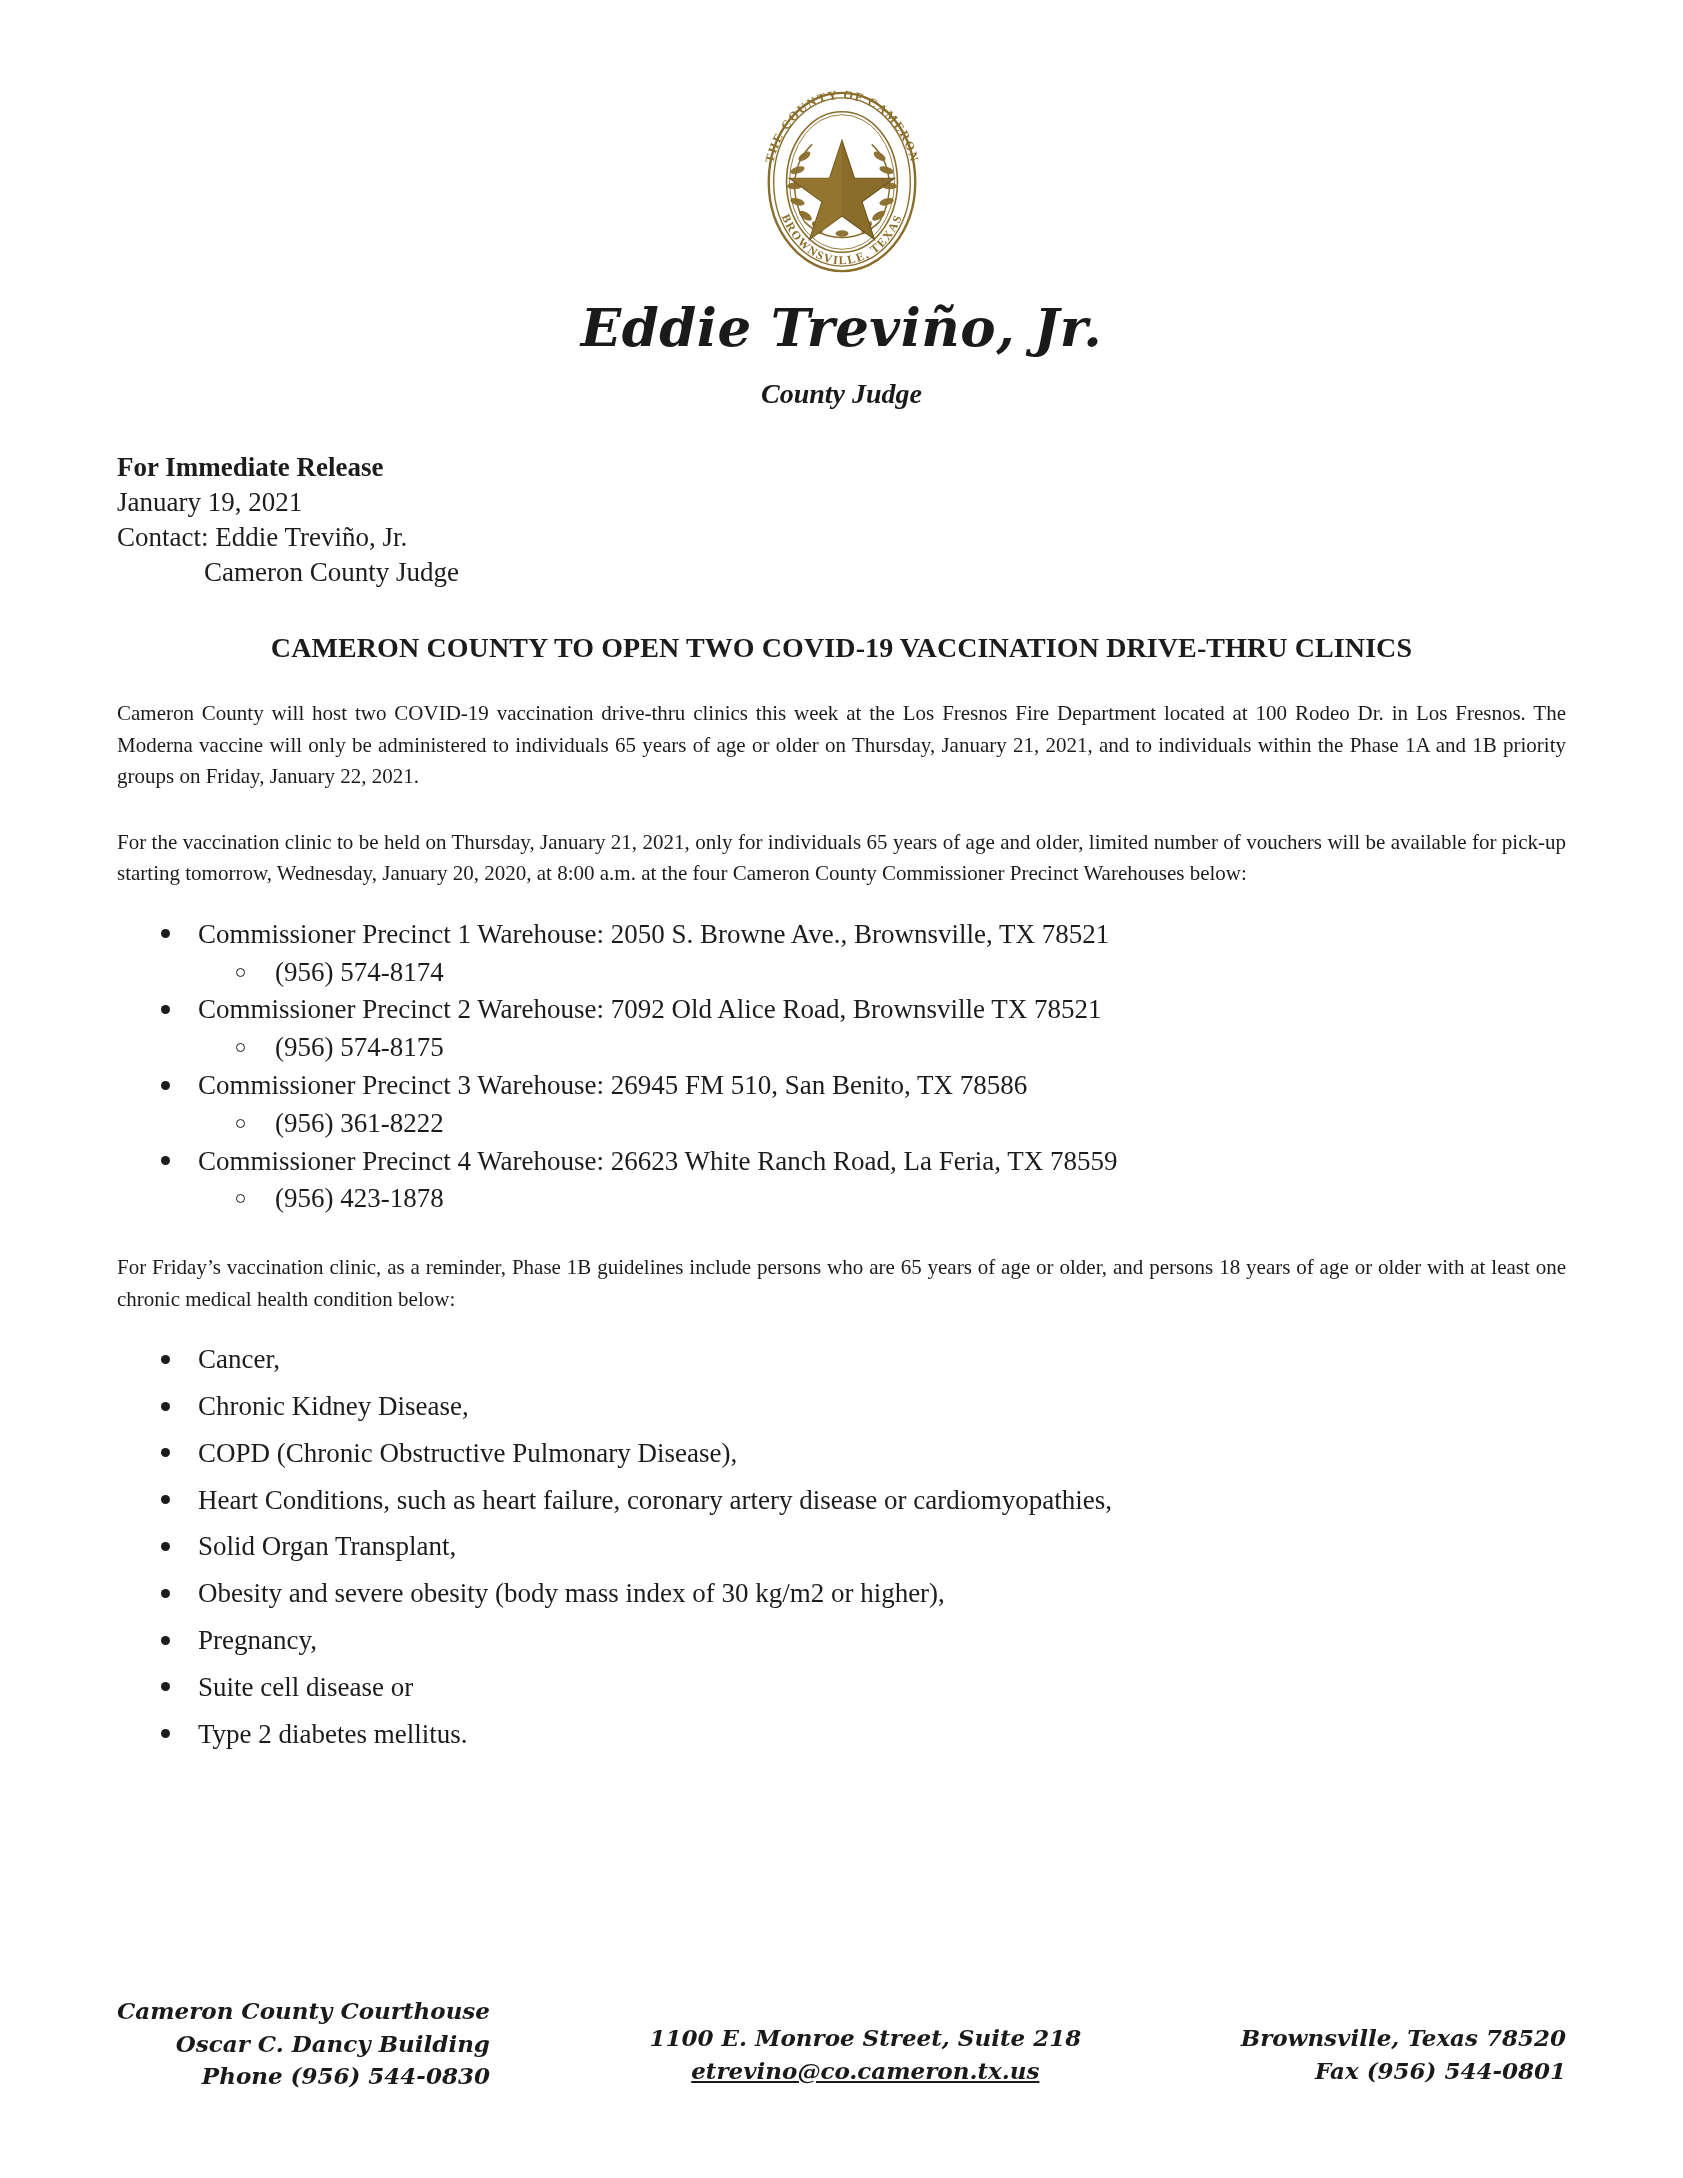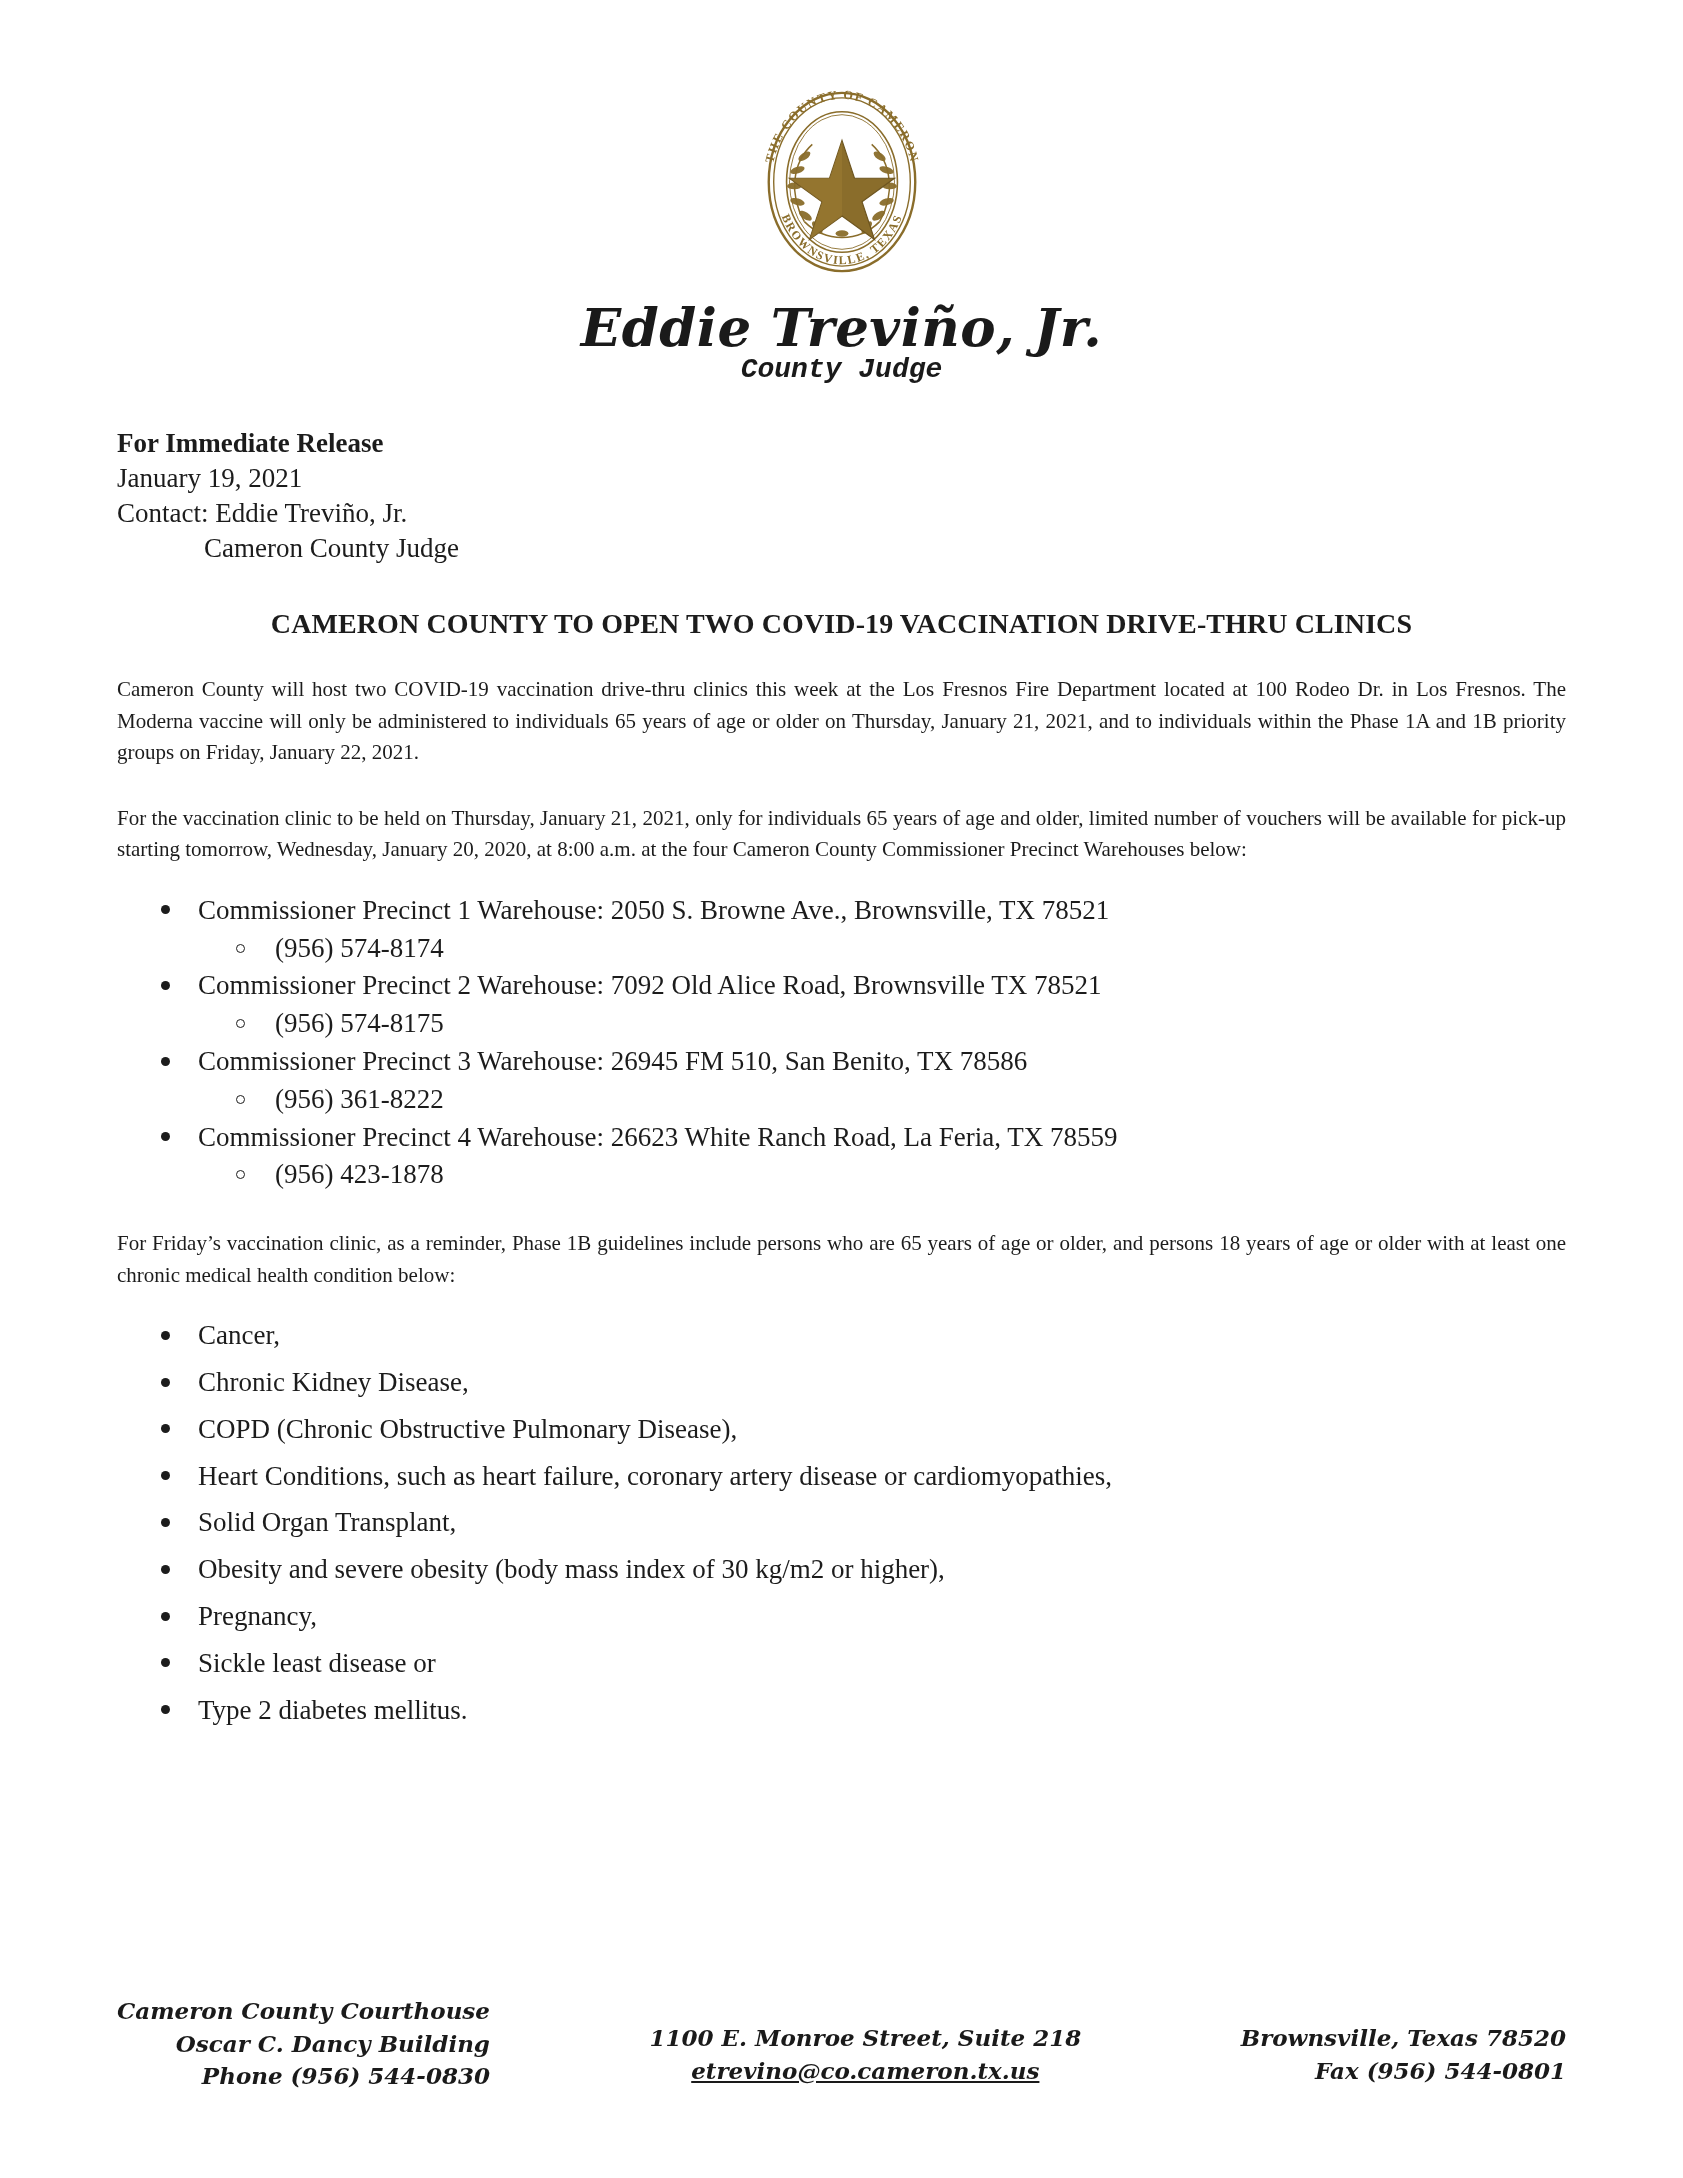--- a/index.html
+++ b/index.html
@@ -42,22 +42,22 @@
     margin-top: 20px;
     font-family: "DejaVu Serif", "Liberation Serif", serif;
     font-style: italic;
     font-weight: bold;
     font-size: 53px;
     line-height: 1.0;
     letter-spacing: 0.5px;
     color: #1a1a1a;
   }
   .judge-title {
-    margin-top: 2px;
-    font-family: Liberation Mono, monospace;
+    margin-top: 26px;
+    font-family: Liberation Serif, serif;
     font-style: italic;
     font-weight: bold;
     font-size: 28px;
     line-height: 1.0;
     color: #1a1a1a;
   }
 
   
   .release-block {
     margin-top: 42px;
@@ -285,21 +285,21 @@
     <li>
       <span class="disc"></span>
       <span>Obesity and severe obesity (body mass index of 30 kg/m2 or higher),</span>
     </li>
     <li>
       <span class="disc"></span>
       <span>Pregnancy,</span>
     </li>
     <li>
       <span class="disc"></span>
-      <span>Sickle least disease or</span>
+      <span>Suite cell disease or</span>
     </li>
     <li>
       <span class="disc"></span>
       <span>Type 2 diabetes mellitus.</span>
     </li>
   </ul>
 
   <div class="footer">
     <div class="footer-col-left">
       <div>Cameron County Courthouse</div>

